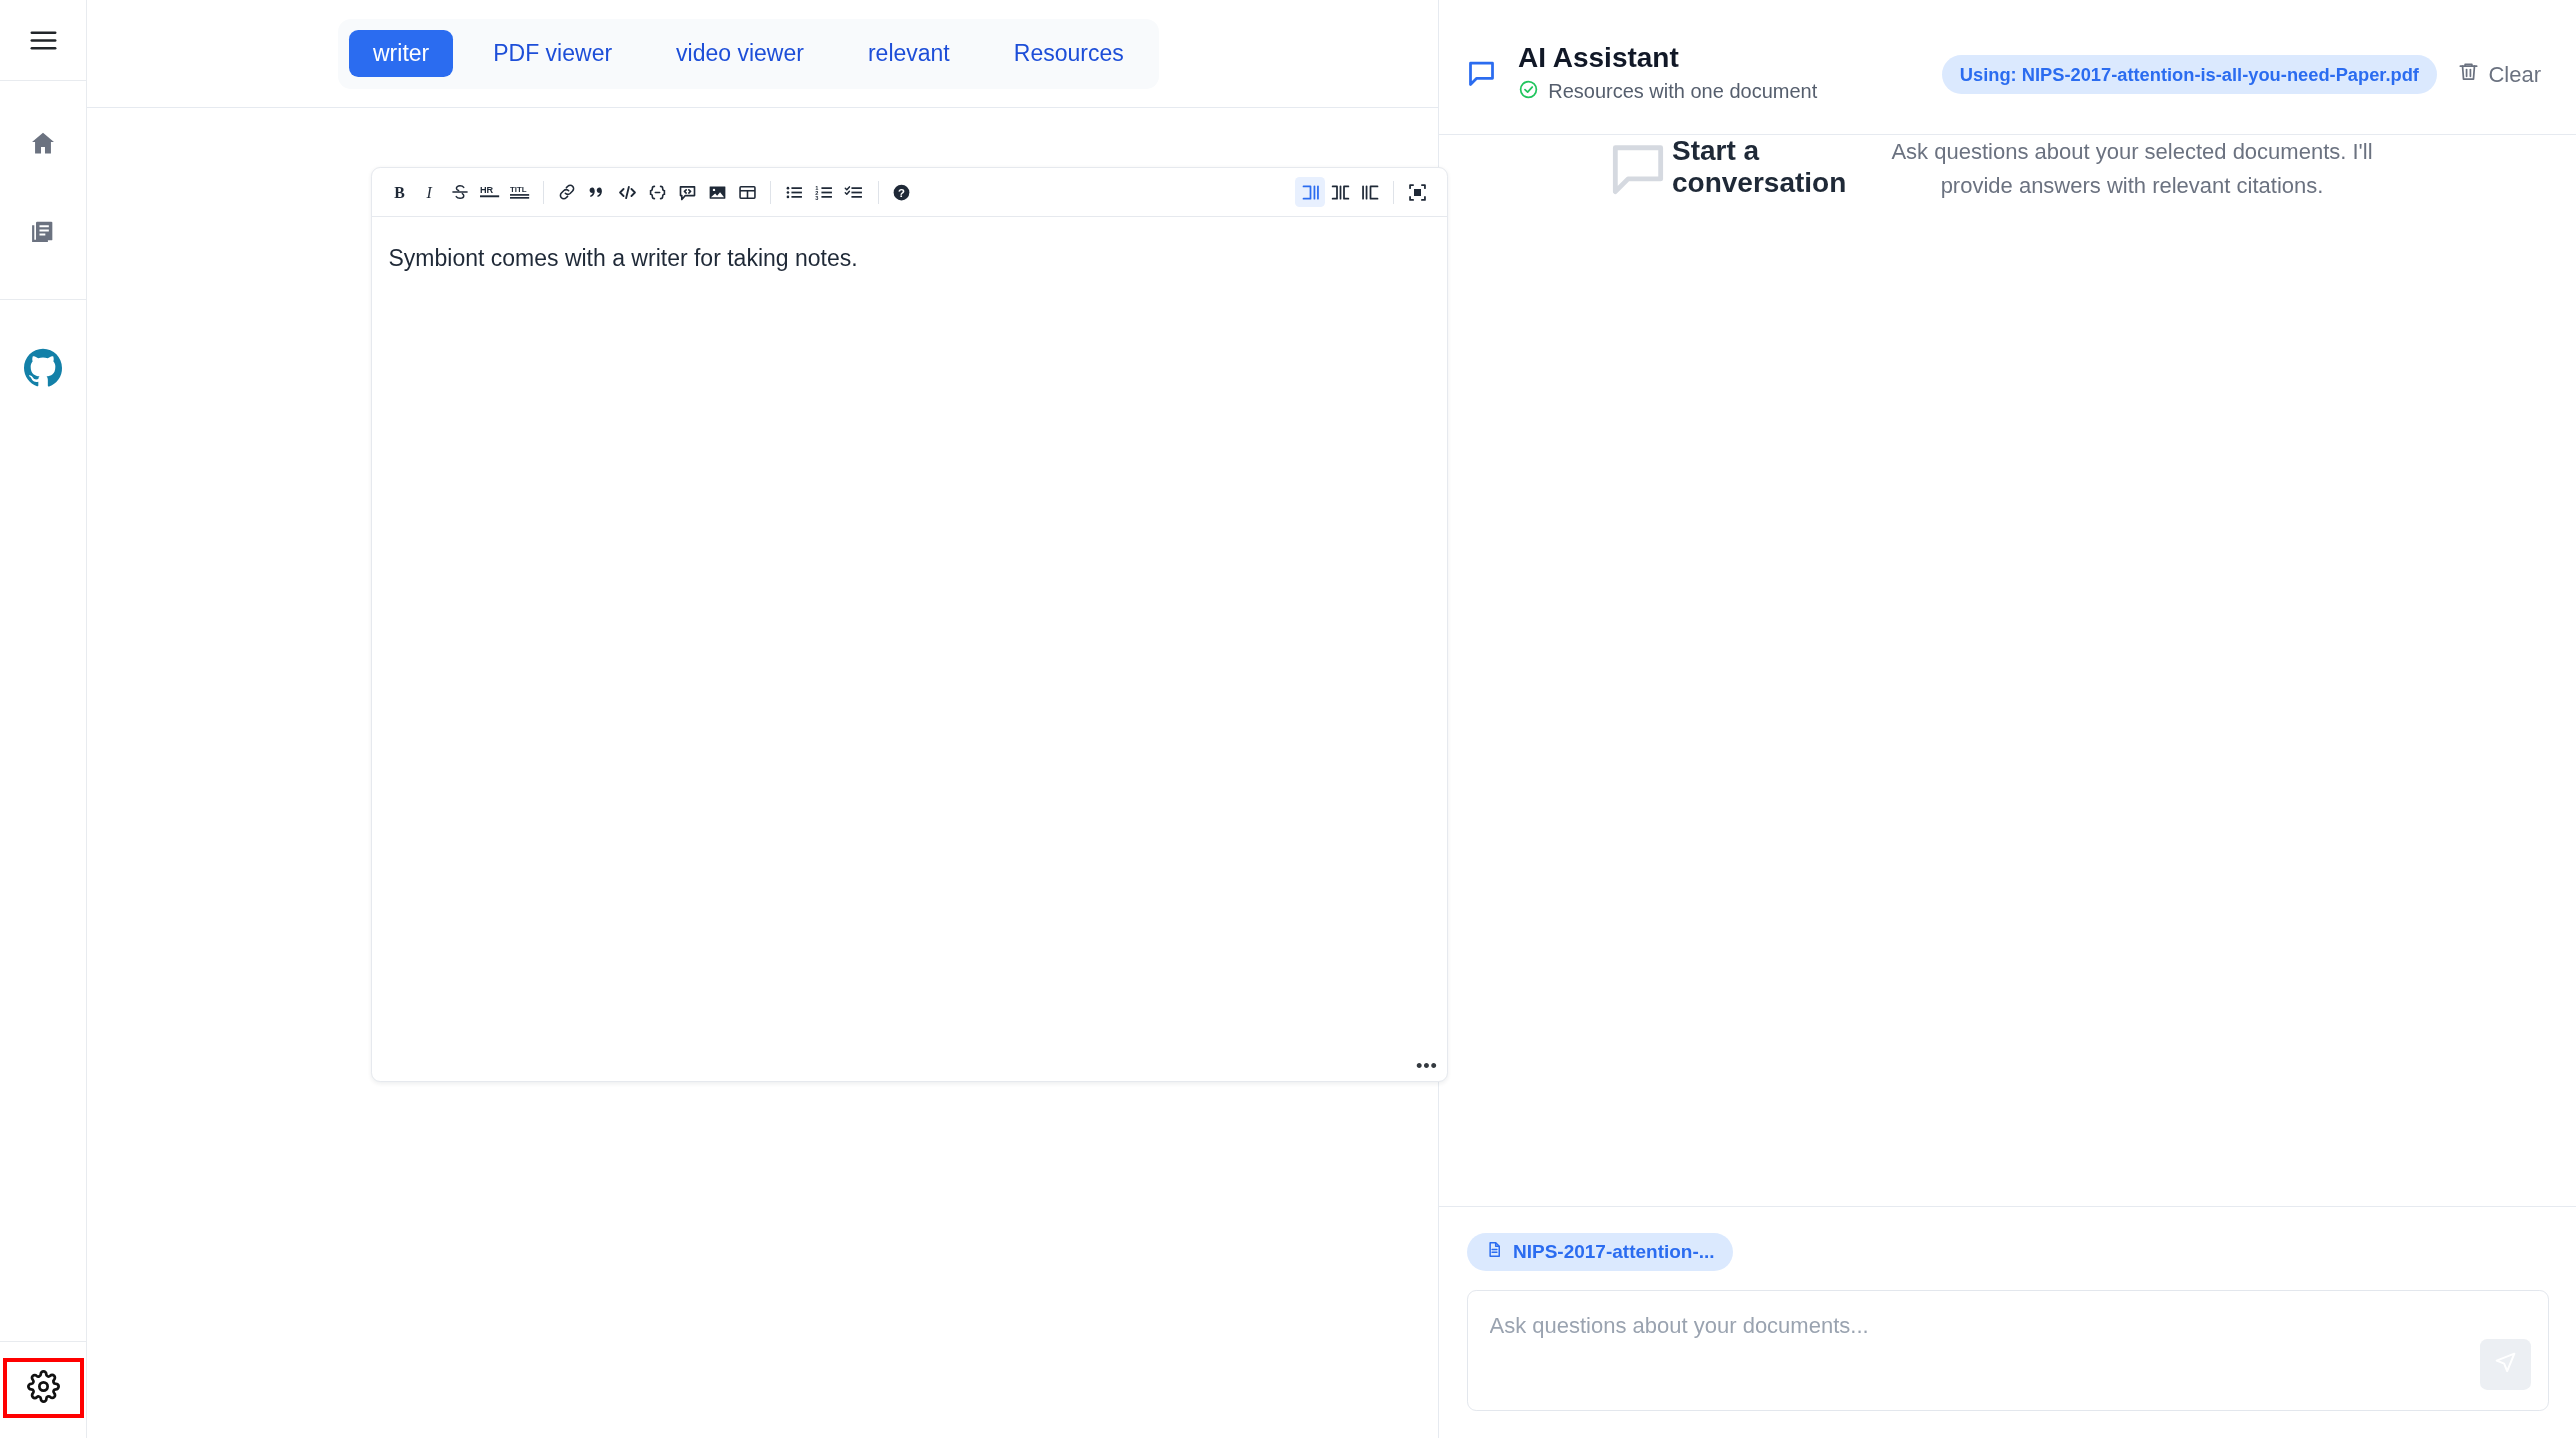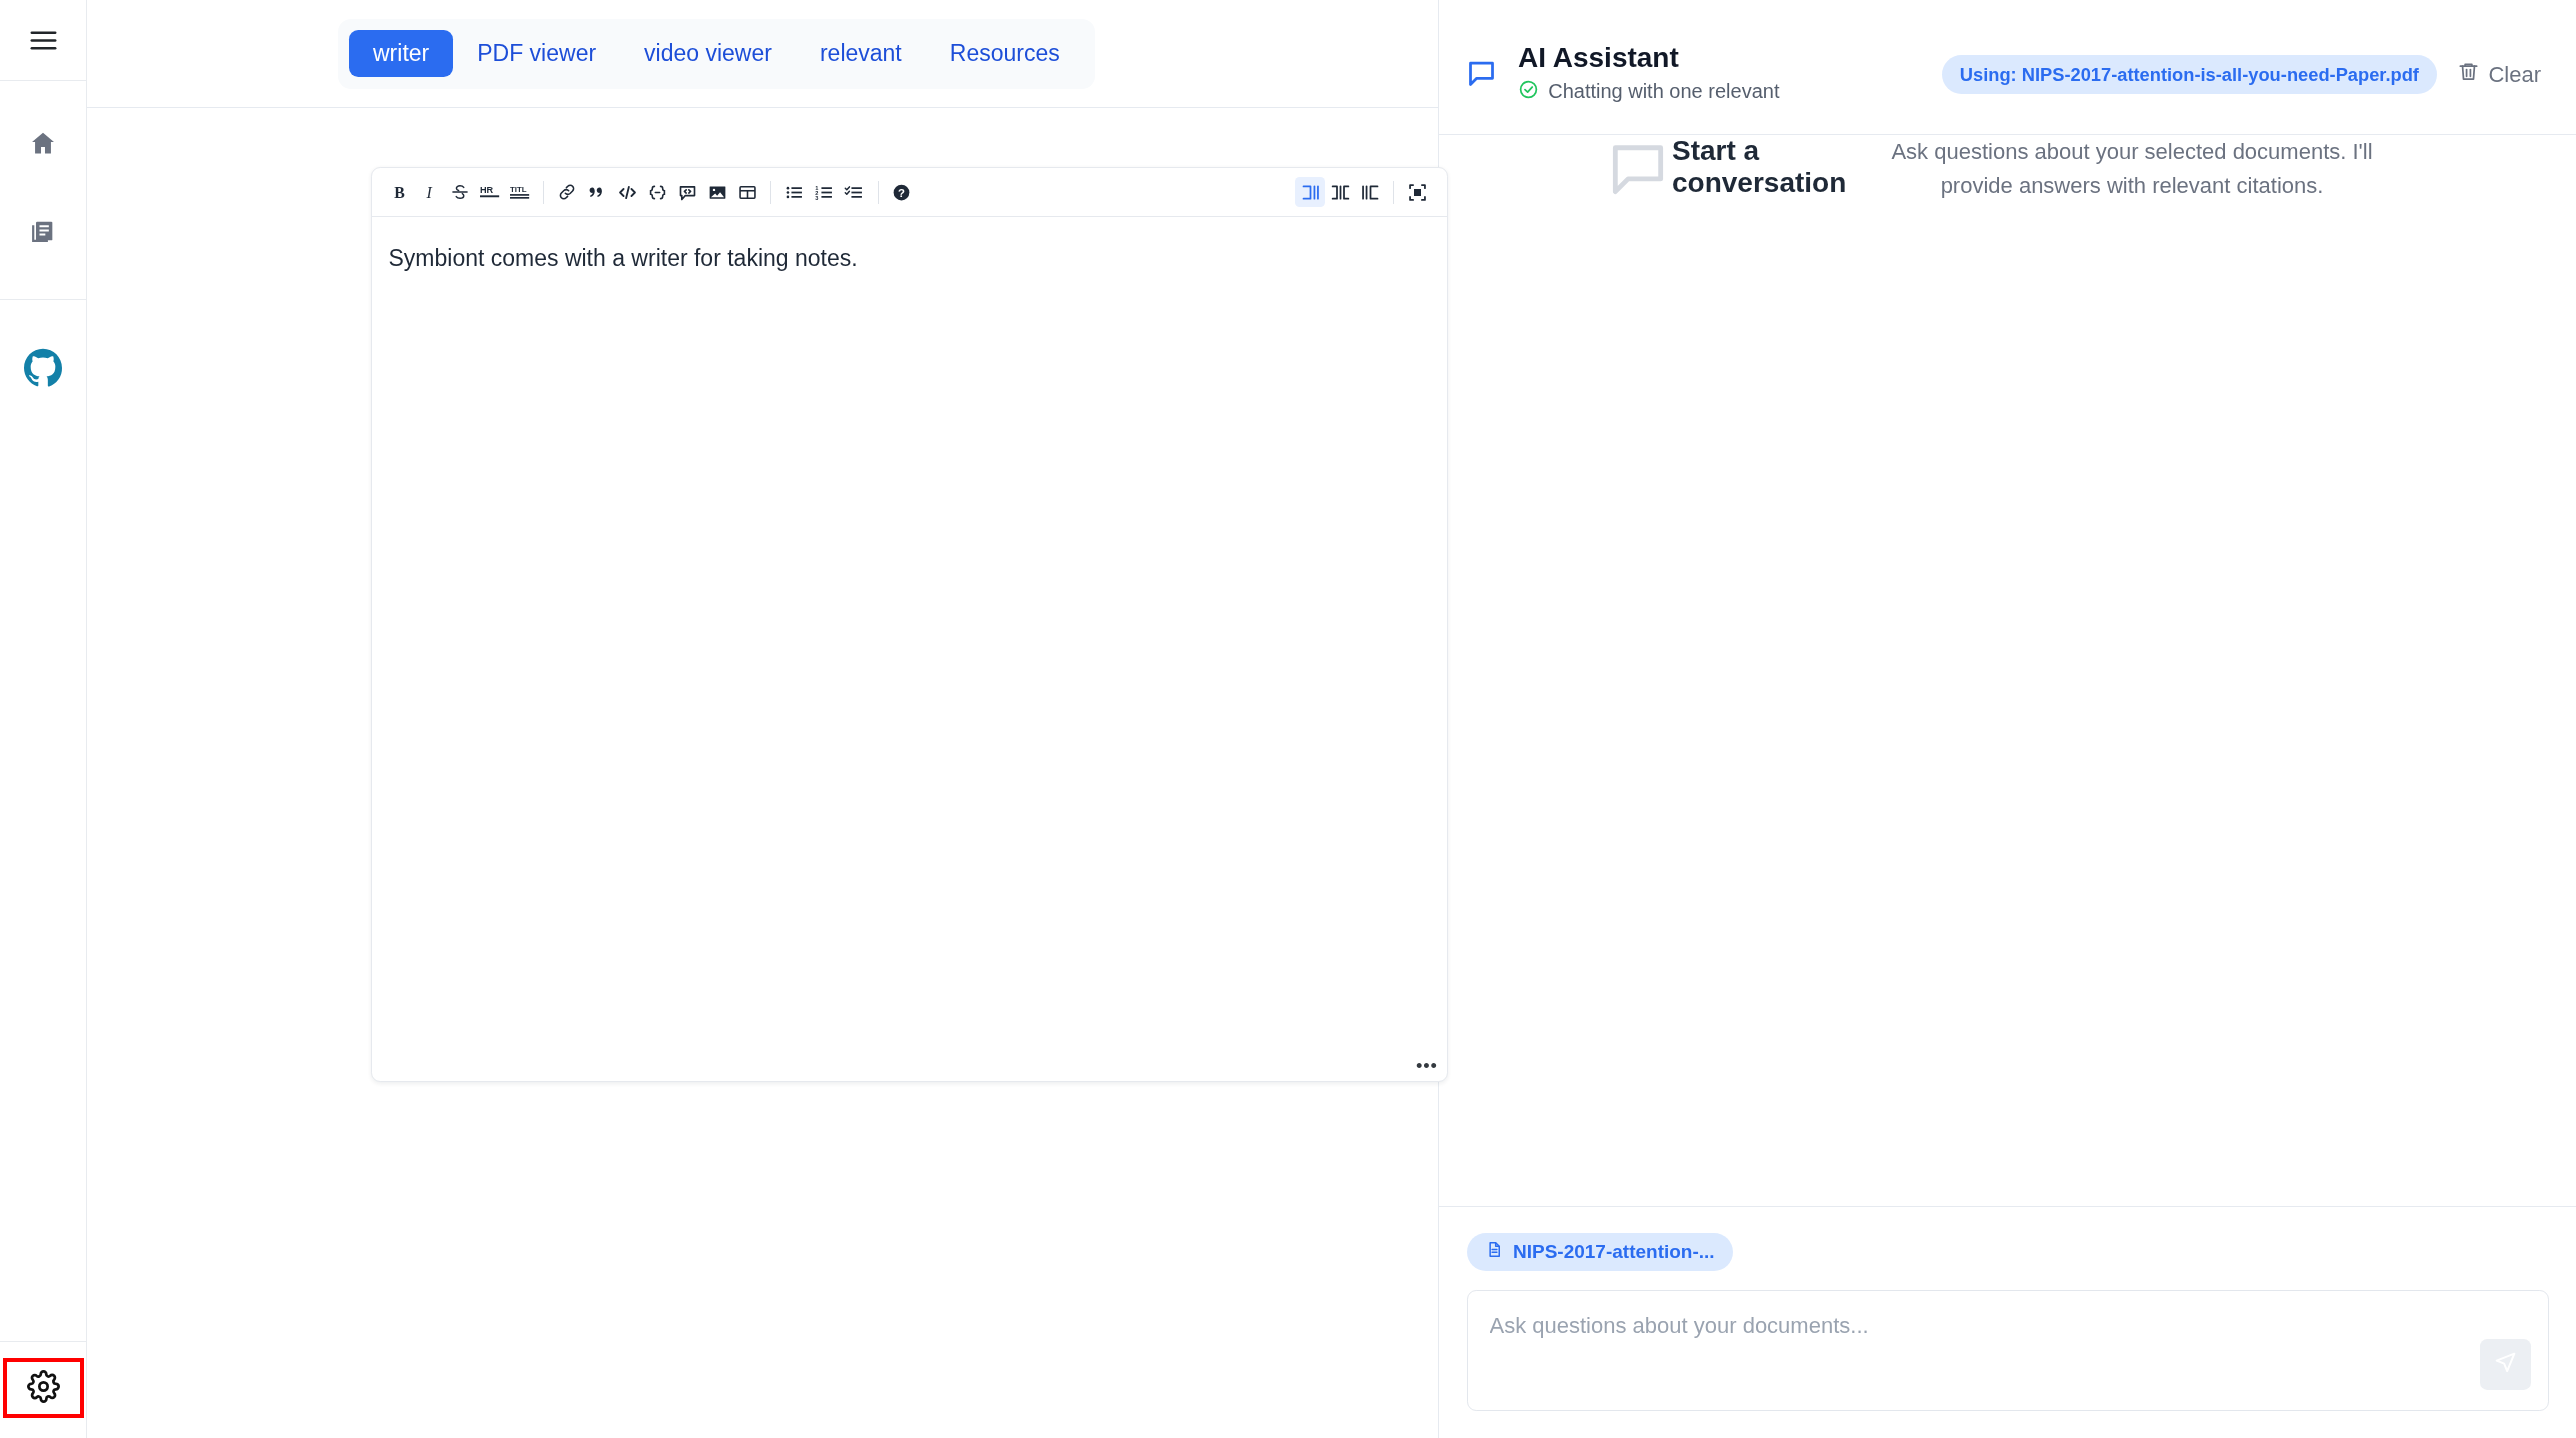--- a/index.html
+++ b/index.html
@@ -51,21 +51,21 @@
   }
   .tabbar {
     height: 108px; display: flex; align-items: center;
     padding: 0 0 0 0; border-bottom: 0.9px solid #e6eaf0;
   }
   .tabs {
     margin-left: 251px;
     background: #f8fafc;
     border-radius: 13px;
     padding: 8.2px 11px;
-    display: flex; align-items: center; gap: 0;
+    display: flex; align-items: center; gap: 16px;
     height: 70px;
   }
   .tab {
     font-size: 23px; color: #1d4ed8; padding: 12px 24px;
     border-radius: 9.2px; cursor: pointer; white-space: nowrap;
     line-height: 1;
   }
   .tab.active { background: #2b6cf0; color: #ffffff; font-weight: 500; }
 
   .editor-wrap { flex: 1 1 auto; padding: 59px 0 0 0; }
@@ -390,21 +390,21 @@
       </span>
       <div class="ai-title-block">
         <div class="ai-title">AI Assistant</div>
         <div class="ai-sub">
           <span>
             <svg width="21" height="21" viewBox="0 0 24 24" fill="none" stroke="#22c55e" stroke-width="2" stroke-linecap="round" stroke-linejoin="round">
               <circle cx="12" cy="12" r="9"></circle>
                 <polyline points="8,12.2 11,15 16.2,9.2"></polyline>
             </svg>
           </span>
-          <span>Chatting with one relevant</span>
+          <span>Resources with one document</span>
         </div>
       </div>
       <div class="ai-header-right">
         <div class="doc-pill">Using: NIPS-2017-attention-is-all-you-need-Paper.pdf</div>
         <div class="clear-btn">
           <span>
             <svg width="23" height="23" viewBox="0 0 24 24" fill="none" stroke="#6b7280" stroke-width="1.8" stroke-linecap="round" stroke-linejoin="round">
               <polyline points="3.5,6.5 20.5,6.5"></polyline>
               <path d="M8.5 6.5V4.5h7v2"></path>
               <path d="M5.8 6.5 6.8 20h10.4l1-13.5"></path>

